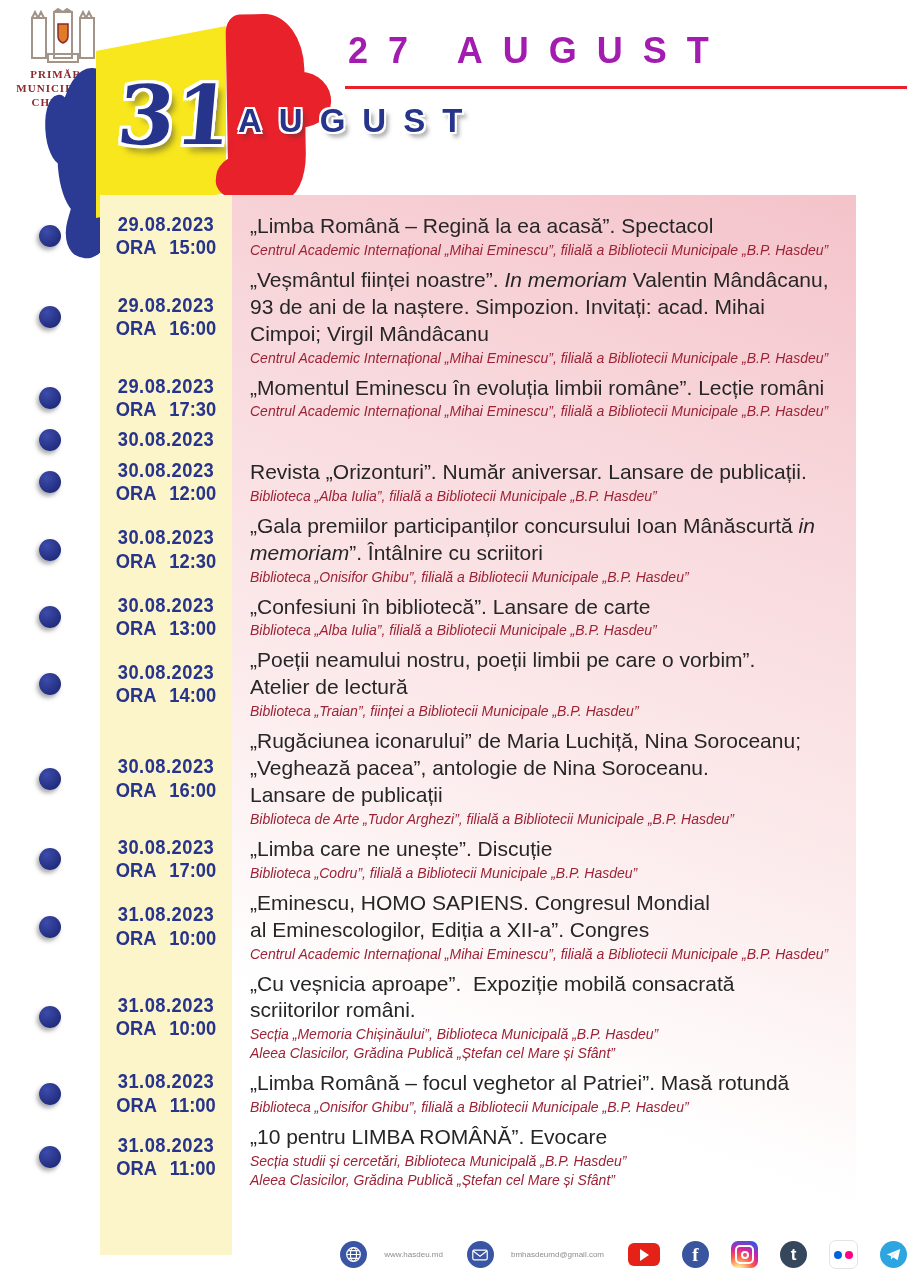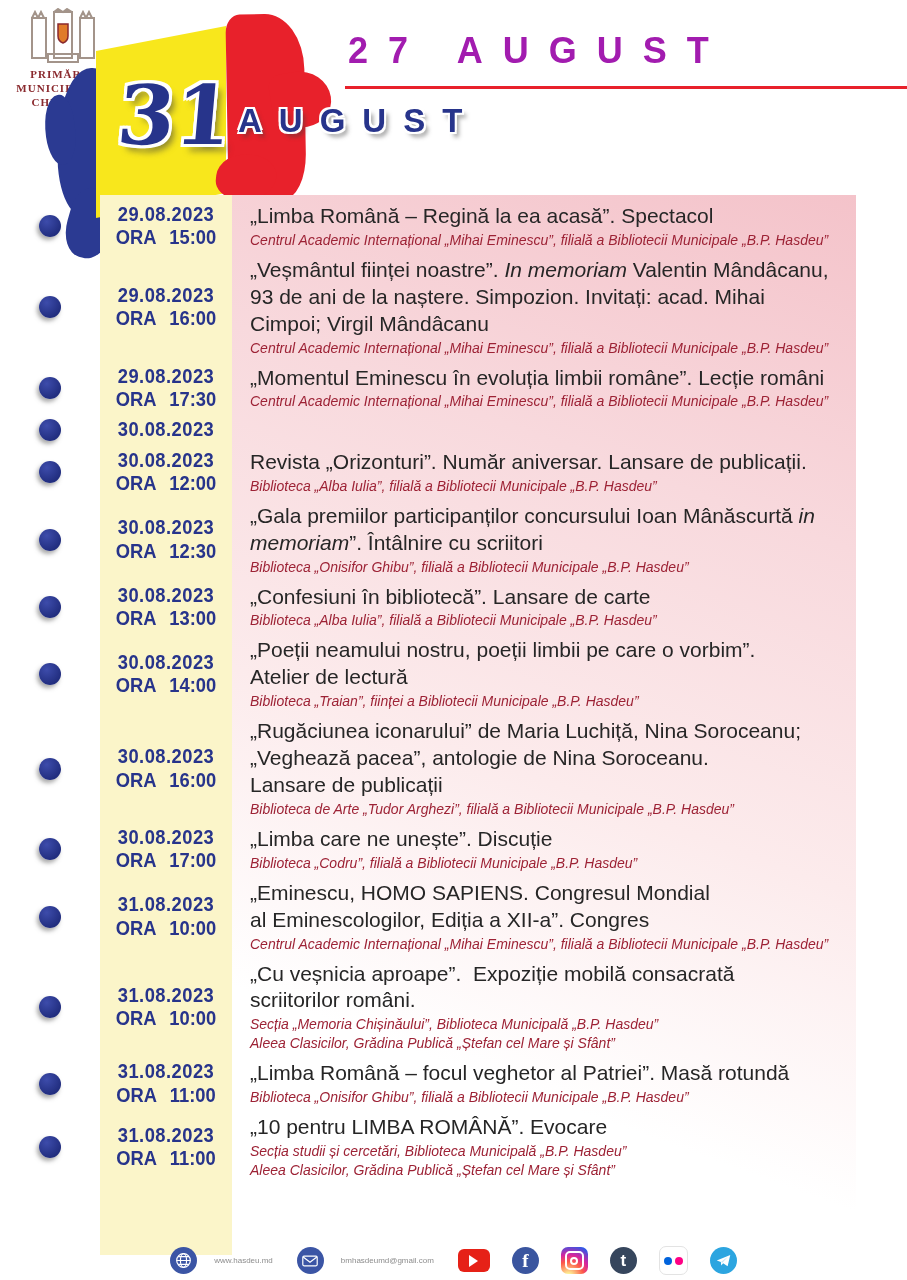--- a/index.html
+++ b/index.html
@@ -46,38 +46,38 @@
 
   .hasdeu{position:absolute;top:8px;right:26px;width:120px;text-align:center;}
   .hasdeu .ltxt{font-size:10px;font-weight:bold;color:#c0392b;line-height:1.3;}
   .hasdeu .lrule{margin-top:6px;height:3px;background:#e8212b;}
 
   
   .strip-bg{position:absolute;left:100px;top:195px;width:132px;height:1060px;background:#fbf5c9;}
   .panel-bg{position:absolute;left:232px;top:195px;width:624px;height:1045px;
             background:linear-gradient(200deg,#f4c3ca 0%,#f8d9dd 28%,#fcebec 55%,#ffffff 80%);}
 
-  .events{position:absolute;top:177px;left:0;width:907px;padding-top:26px;}
+  .events{position:absolute;top:187px;left:0;width:907px;padding-top:26px;}
   .event{display:flex;align-items:center;margin-bottom:7px;}
   .dot-cell{width:100px;display:flex;justify-content:center;flex:none;}
   .dot{width:22px;height:22px;border-radius:50%;
        background:radial-gradient(circle at 35% 30%,#3d4cab,#202c7d 75%);
        box-shadow:-2px 3px 4px rgba(100,100,100,.55);}
   .date-cell{width:132px;flex:none;text-align:center;color:#27348b;font-weight:bold;
              transform:scaleX(.94);}
   .date-cell .date{font-size:19.5px;letter-spacing:.5px;line-height:1.2;}
   .date-cell .time{font-size:19.5px;word-spacing:9px;line-height:1.2;}
   .content-cell{flex:1;padding:0 24px 0 18px;}
   .title{font-size:21px;line-height:1.28;color:#262626;white-space:pre-wrap;}
   .title .it{font-style:italic;}
   .venue{font-size:14px;line-height:1.36;color:#9d2235;font-style:italic;margin-top:1px;}
 
   
-  .footer{position:absolute;left:0;bottom:5px;width:100%;display:flex;align-items:center;
-          justify-content:center;gap:22px;}
+  .footer{position:absolute;left:0;bottom:11px;width:100%;display:flex;align-items:center;
+          justify-content:flex-end;gap:22px;}
   .icn{width:27px;height:27px;border-radius:50%;display:flex;align-items:center;
        justify-content:center;flex:none;}
   .navy{background:#3b55a5;color:#fff;}
   .icn-label{font-size:8px;color:#8d8d8d;margin-left:-5px;margin-right:2px;}
   .yt{width:32px;height:23px;border-radius:6px;background:#e62117;display:flex;
       align-items:center;justify-content:center;}
   .yt .tri{width:0;height:0;border-left:9px solid #fff;border-top:6px solid transparent;
            border-bottom:6px solid transparent;}
   .fb{background:#3a559f;color:#fff;font-family:"Liberation Serif",serif;font-weight:bold;
       font-size:19px;}

